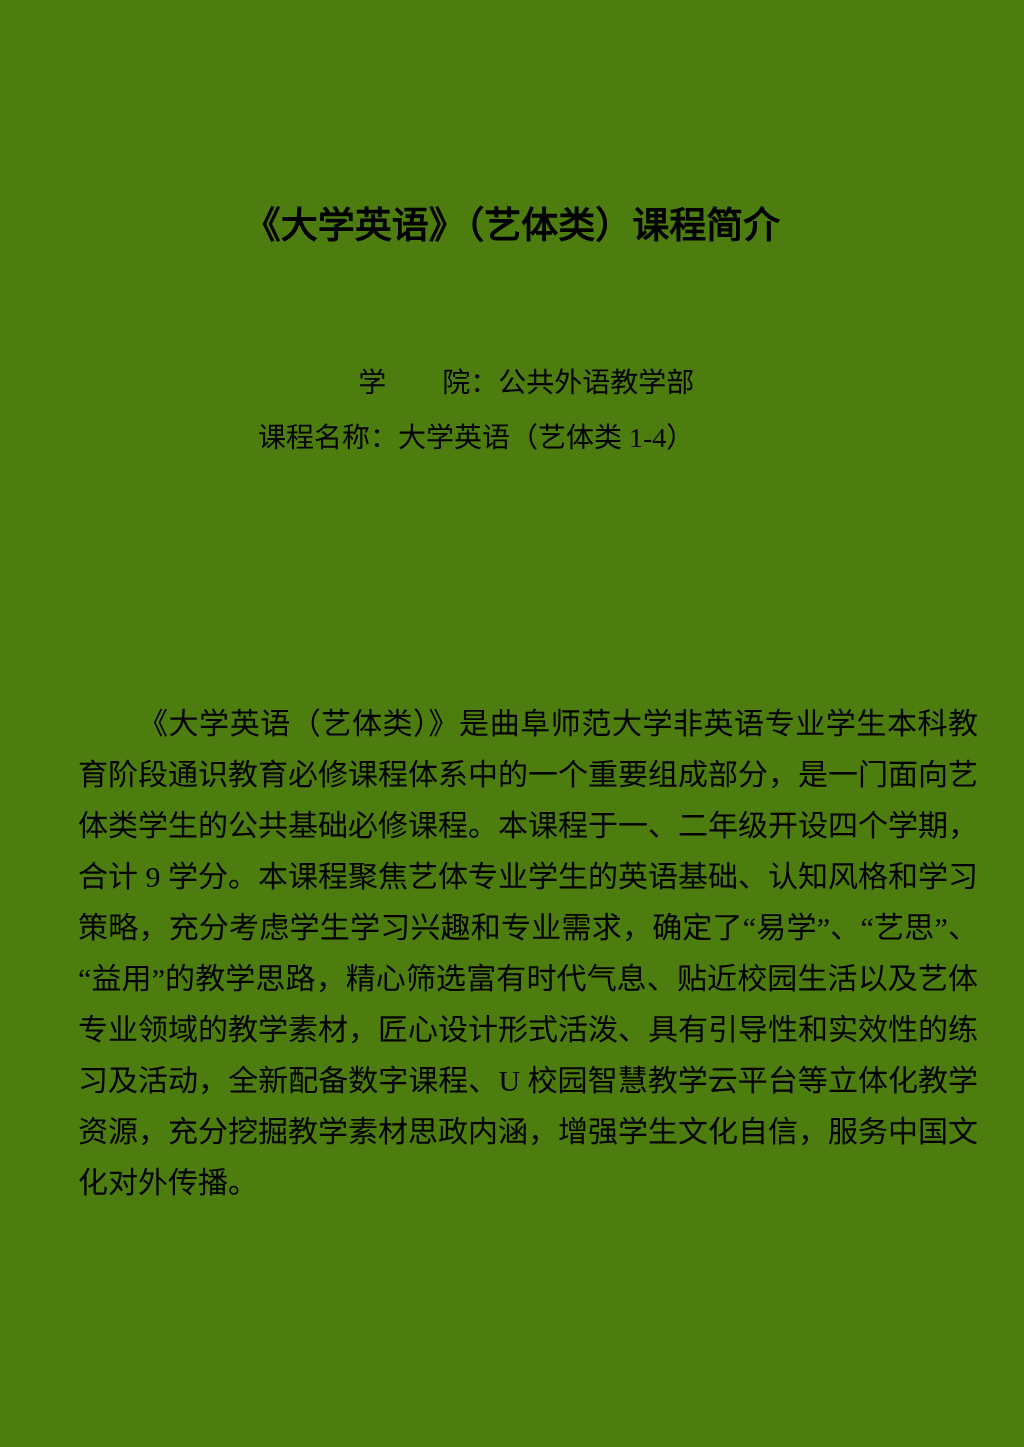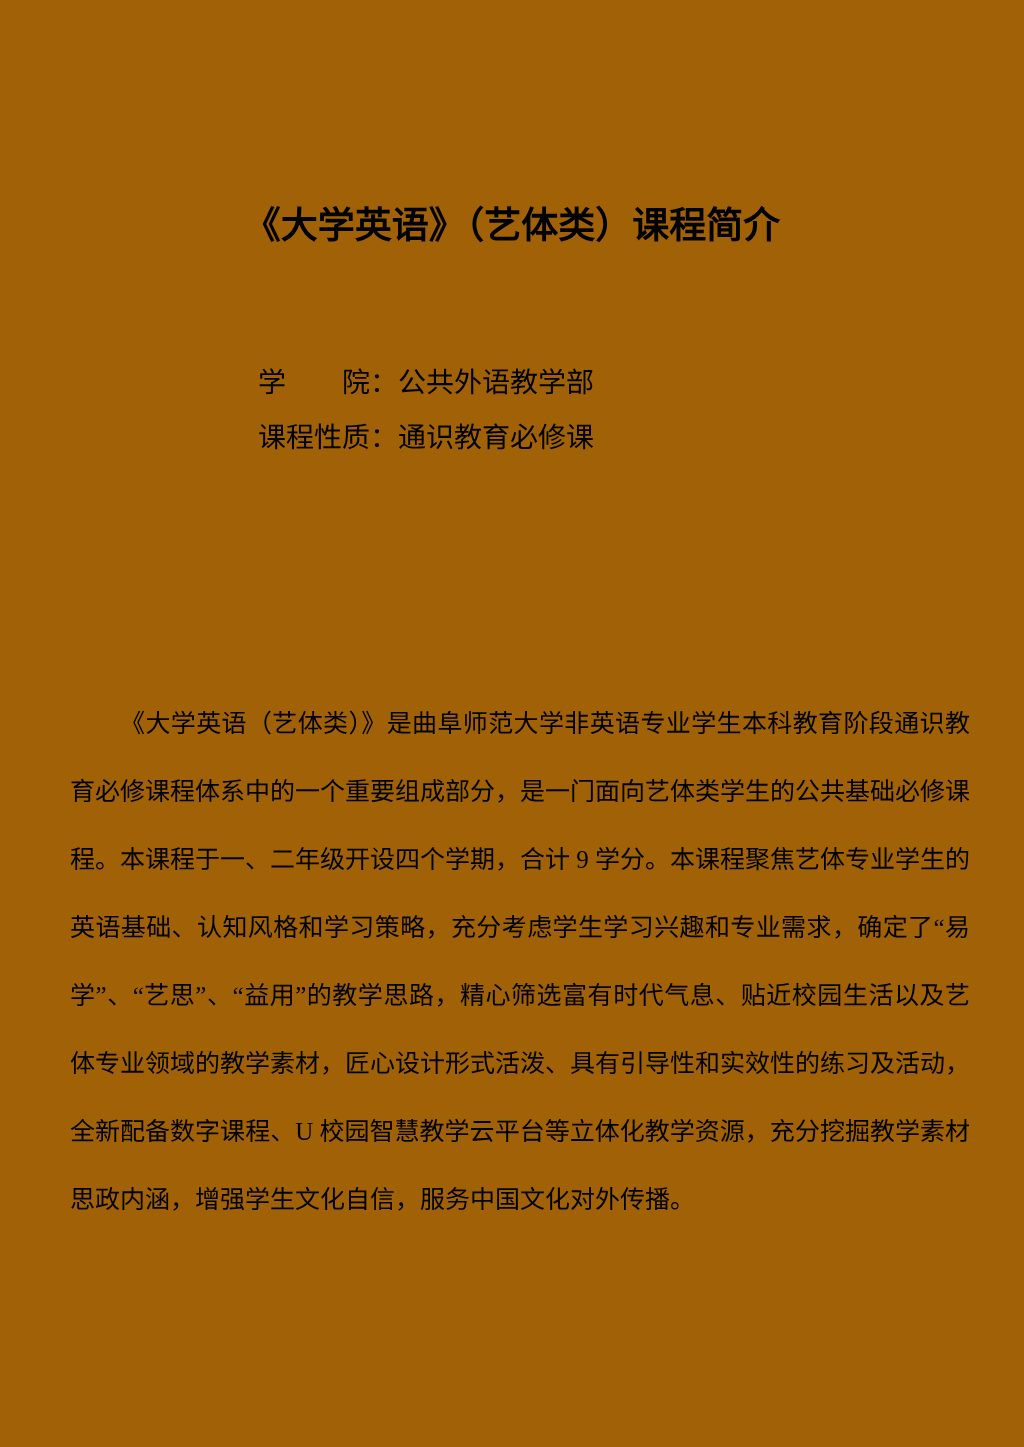--- a/index.html
+++ b/index.html
@@ -4,21 +4,21 @@
 <style>
   html, body {
     margin: 0;
     padding: 0;
     background: #ffffff;
   }
   .page {
     position: relative;
     width: 1024px;
     height: 1447px;
-    background: #a16207;
+    background: #4d7c0f;
     color: #000000;
     overflow: hidden;
     font-family: "Liberation Serif", "DejaVu Serif", serif;
   }
   .doc-title {
     position: absolute;
     top: 200px;
     left: 0;
     width: 100%;
     margin: 0;
@@ -46,40 +46,40 @@
     display: inline;
   }
   .info-value {
     display: inline;
   }
   .course-paragraph {
     position: absolute;
     top: 682px;
     left: 62px;
     width: 900px;
-    margin: 8px;
-    font-size: 25px;
-    line-height: 68px;
+    margin: 16px;
+    font-size: 30px;
+    line-height: 51px;
     text-align: justify;
     text-justify: inter-ideograph;
     text-indent: 2em;
     word-break: normal;
   }
 </style>
 </head>
 <body>
 
 <div class="page">
 
   <h1 class="doc-title">《大学英语》（艺体类）课程简介</h1>
 
   <div class="info-block">
     <div class="info-row">
       <span class="info-label">学　　院：</span><span class="info-value">公共外语教学部</span>
     </div>
     <div class="info-row">
-      <span class="info-label">课程性质：</span><span class="info-value">通识教育必修课</span>
+      <span class="info-label">课程名称：</span><span class="info-value">大学英语（艺体类 1-4）</span>
     </div>
   </div>
 
   <p class="course-paragraph">《大学英语（艺体类）》是曲阜师范大学非英语专业学生本科教育阶段通识教育必修课程体系中的一个重要组成部分，是一门面向艺体类学生的公共基础必修课程。本课程于一、二年级开设四个学期，合计 9 学分。本课程聚焦艺体专业学生的英语基础、认知风格和学习策略，充分考虑学生学习兴趣和专业需求，确定了“易学”、“艺思”、“益用”的教学思路，精心筛选富有时代气息、贴近校园生活以及艺体专业领域的教学素材，匠心设计形式活泼、具有引导性和实效性的练习及活动，全新配备数字课程、U 校园智慧教学云平台等立体化教学资源，充分挖掘教学素材思政内涵，增强学生文化自信，服务中国文化对外传播。</p>
 
 </div>
 
 </body></html>

